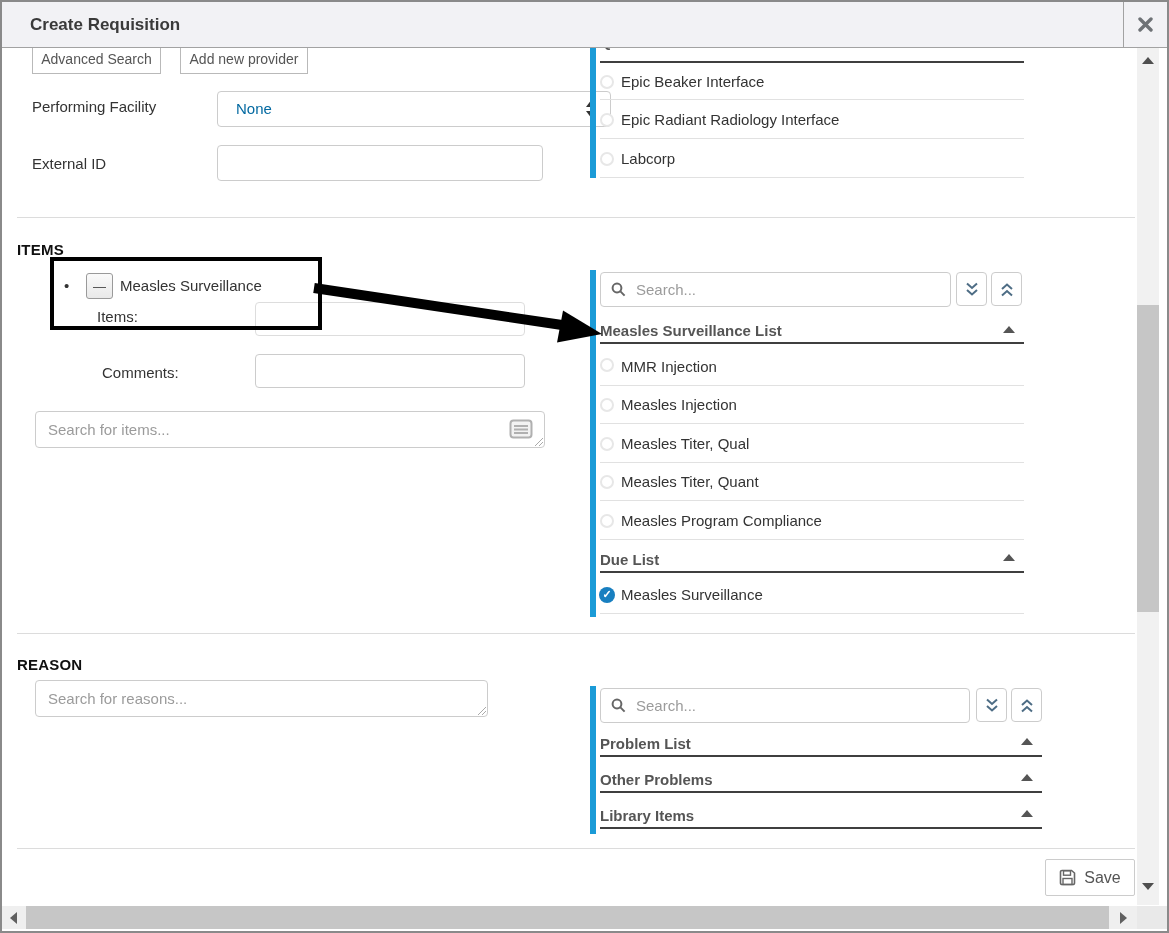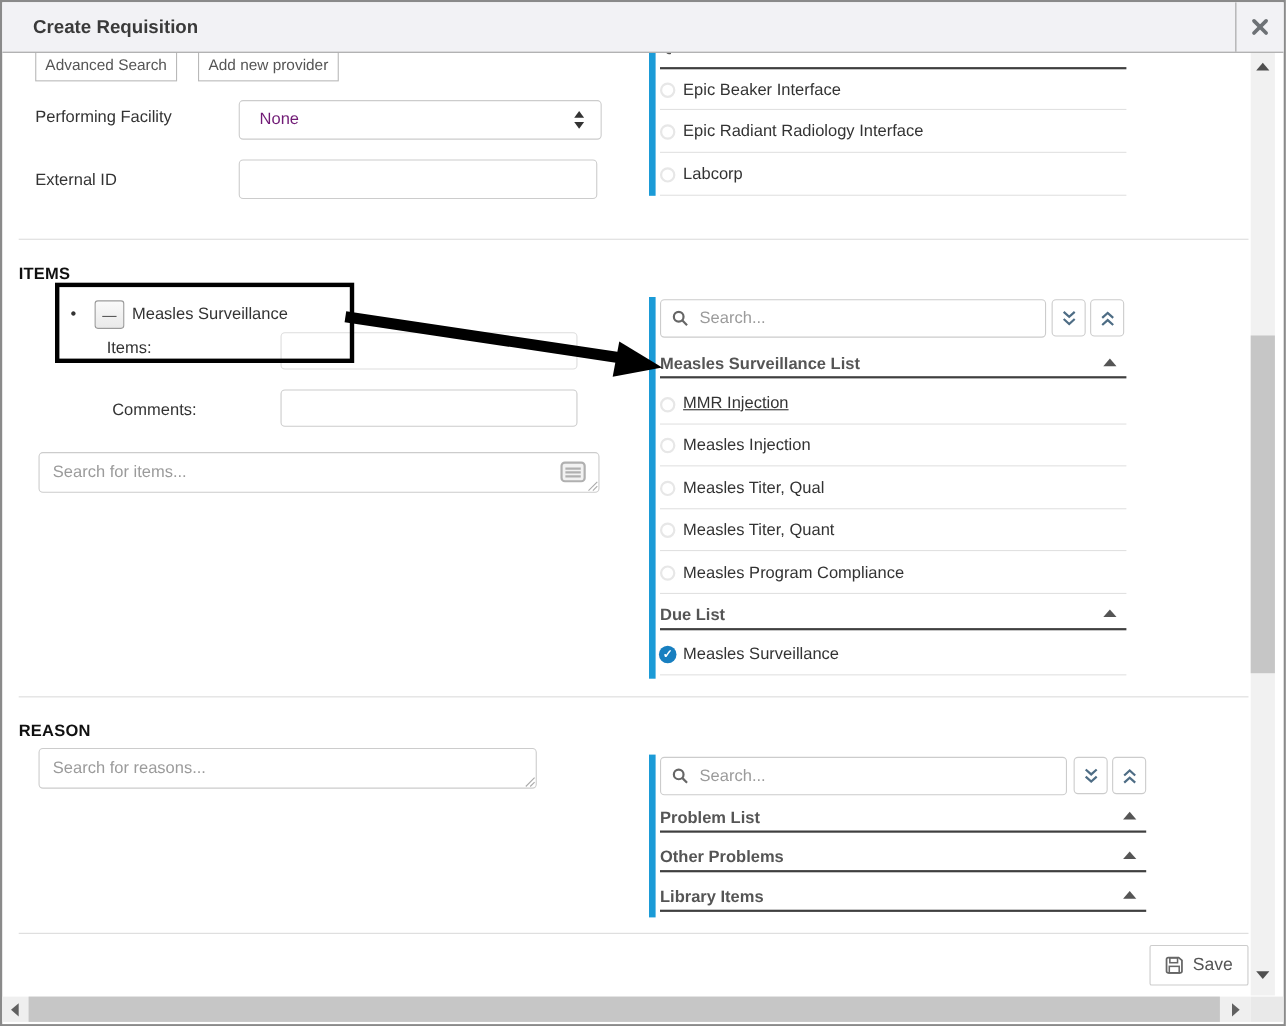--- a/index.html
+++ b/index.html
@@ -47,21 +47,21 @@
 </style>
 </head>
 <body>
 
 <div id="frame">
 
   <button class="abs btn" style="left:30px;top:42px;width:129px;height:30px;">Advanced Search</button>
   <button class="abs btn" style="left:178px;top:42px;width:128px;height:30px;">Add new provider</button>
 
   <div class="abs lbl" style="left:30px;top:96px;">Performing Facility</div>
-  <div class="abs inp" style="left:215px;top:89px;width:330px;height:36px;line-height:34px;padding-left:18px;color:#701a75;cursor:pointer;">
+  <div class="abs inp" style="left:215px;top:89px;width:394px;height:36px;line-height:34px;padding-left:18px;color:#0369a1;cursor:pointer;">
     <span>None</span>
     <span class="abs" style="right:14px;top:8px;">
       <svg width="11" height="18" viewBox="0 0 11 18">
           <path d="M5.5 1 10 7H1z" fill="#333"></path>
           <path d="M5.5 17 1 11h9z" fill="#333"></path>
         </svg>
     </span>
   </div>
 
   <div class="abs lbl" style="left:30px;top:153px;">External ID</div>
@@ -148,21 +148,21 @@
       <svg width="14" height="15" viewBox="0 0 14 15">
           <path d="M2 13.5 7 9l5 4.5M2 7l5-4.5L12 7" fill="none" stroke="#4e6d85" stroke-width="2"></path>
         </svg>
     </span>
   </button>
 
   <div class="abs group-hdr" style="left:598px;top:320px;">Measles Surveillance List</div>
   <div class="abs tri-up" style="left:1001px;top:324px;"></div>
   <div class="abs hdr-line" style="left:598px;top:340px;width:424px;"></div>
 
-  <div class="abs" style="left:598px;top:356px;display:flex;align-items:flex-end;gap:7px;cursor:pointer;text-decoration:underline;">
+  <div class="abs" style="left:598px;top:356px;display:flex;align-items:flex-start;gap:7px;cursor:pointer;">
     <span class="radio"></span>
     <span class="row-lbl">MMR Injection</span>
   </div>
   <div class="abs sep" style="left:598px;top:383px;width:424px;"></div>
   <div class="abs" style="left:598px;top:394px;display:flex;align-items:center;gap:7px;cursor:pointer;">
     <span class="radio"></span>
     <span class="row-lbl">Measles Injection</span>
   </div>
   <div class="abs sep" style="left:598px;top:421px;width:424px;"></div>
   <div class="abs" style="left:598px;top:433px;display:flex;align-items:center;gap:7px;cursor:pointer;">

